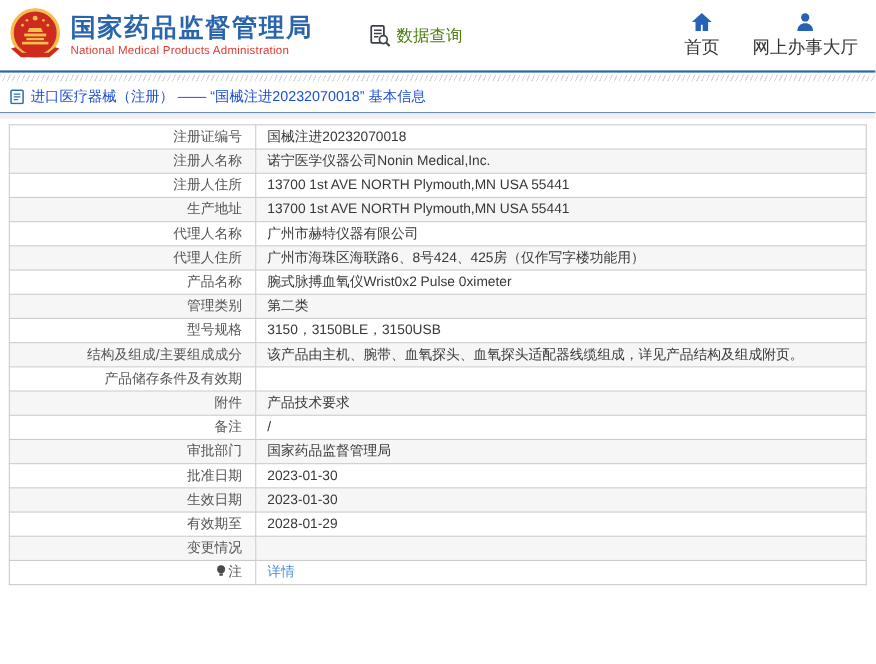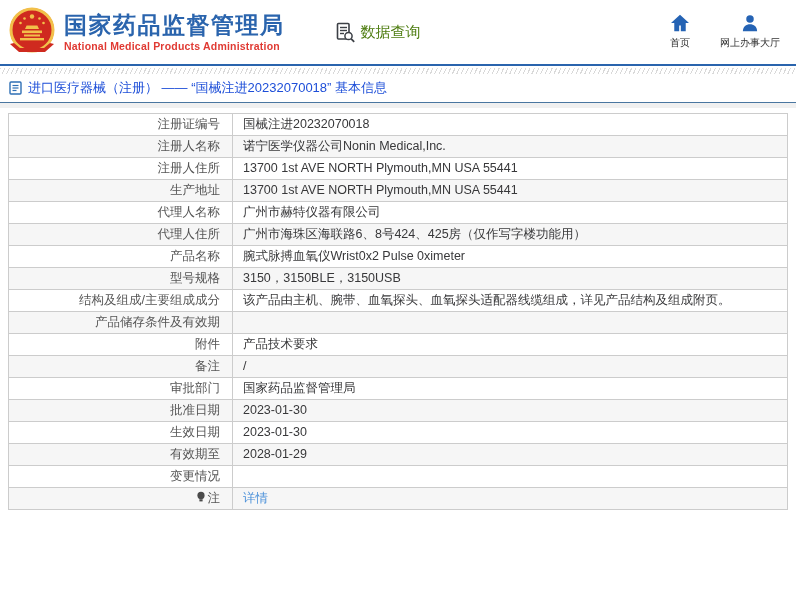--- a/index.html
+++ b/index.html
@@ -5,26 +5,26 @@
   * { margin:0; padding:0; box-sizing:border-box; }
   html,body { width:796px; height:604px; background:#fff; overflow:hidden;
               font-family:"Liberation Sans","DejaVu Sans",sans-serif; }
 
   
   .header { display:flex; align-items:center; height:66px; padding:0 14px 0 8px;
             border-bottom:2px solid #2a64ad; background:#fff; }
   .logo-group { display:flex; align-items:center; gap:8px; }
   .emblem { width:48px; height:52px; flex:0 0 auto; }
   .logo-title { color:#2a64ad; font-size:23px; font-weight:bold; letter-spacing:1.5px; line-height:26px; }
-  .logo-subtitle { color:#e03a33; font-size:10.5px; margin-top:2px; letter-spacing:.2px;font-weight:bold; }
+  .logo-subtitle { color:#e03a33; font-size:10.5px; margin-top:2px; letter-spacing:.2px; }
   .data-query { display:flex; align-items:center; gap:5px; margin-left:50px;
                 font-size:15px; color:#4d7c0f; cursor:pointer; }
   .top-nav { margin-left:auto; display:flex; gap:30px; padding-right:2px; }
   .nav-item { display:flex; flex-direction:column; align-items:center; gap:4px;
-              font-size:10px; color:#333; text-decoration:none; cursor:pointer; }
+              font-size:16px; color:#333; text-decoration:none; cursor:pointer; }
 
   .hatch { height:6px; margin-top:2px;
            background:repeating-linear-gradient(115deg,#d9d9d9 0 1px,transparent 1px 4px); }
 
   
   .breadcrumb { display:flex; align-items:center; gap:6px; height:29px; padding:0 9px;
                 border-bottom:1px solid #4a76a0; color:#1d4ed8; font-size:13px; }
   .gray-strip { height:5px; background:#f0f0f0; }
 
   
@@ -130,20 +130,24 @@
         </tr>
       <tr>
           <td class="label">代理人住所</td>
           <td class="value">广州市海珠区海联路6、8号424、425房（仅作写字楼功能用）</td>
         </tr>
       <tr>
           <td class="label">产品名称</td>
           <td class="value">腕式脉搏血氧仪Wrist0x2 Pulse 0ximeter</td>
         </tr>
       <tr>
+          <td class="label">管理类别</td>
+          <td class="value">第二类</td>
+        </tr>
+      <tr>
           <td class="label">型号规格</td>
           <td class="value">3150，3150BLE，3150USB</td>
         </tr>
       <tr>
           <td class="label">结构及组成/主要组成成分</td>
           <td class="value">该产品由主机、腕带、血氧探头、血氧探头适配器线缆组成，详见产品结构及组成附页。</td>
         </tr>
       <tr>
           <td class="label">产品储存条件及有效期</td>
           <td class="value"></td>

